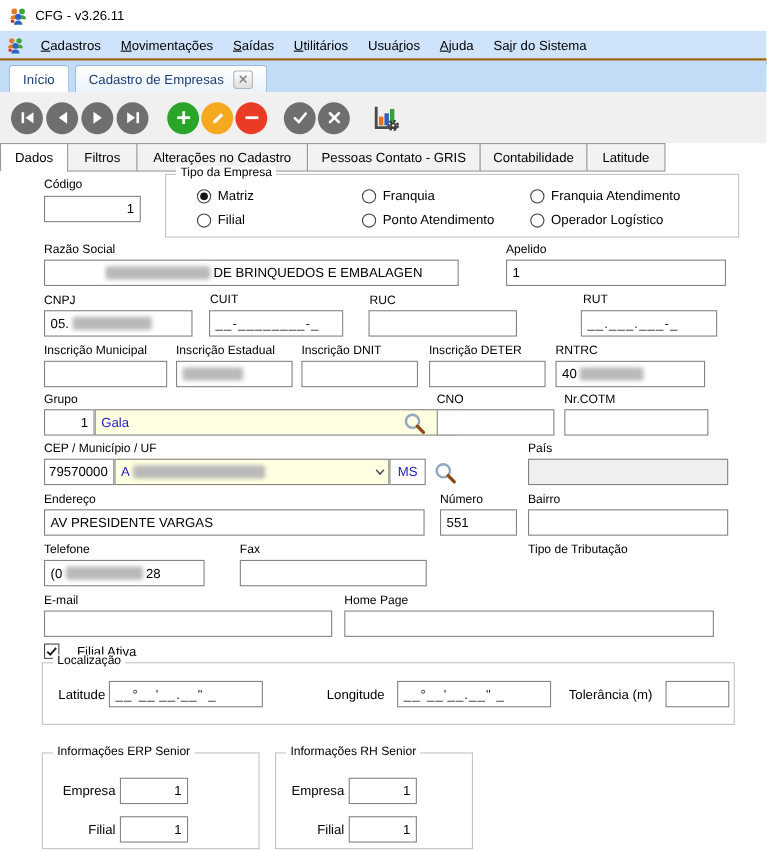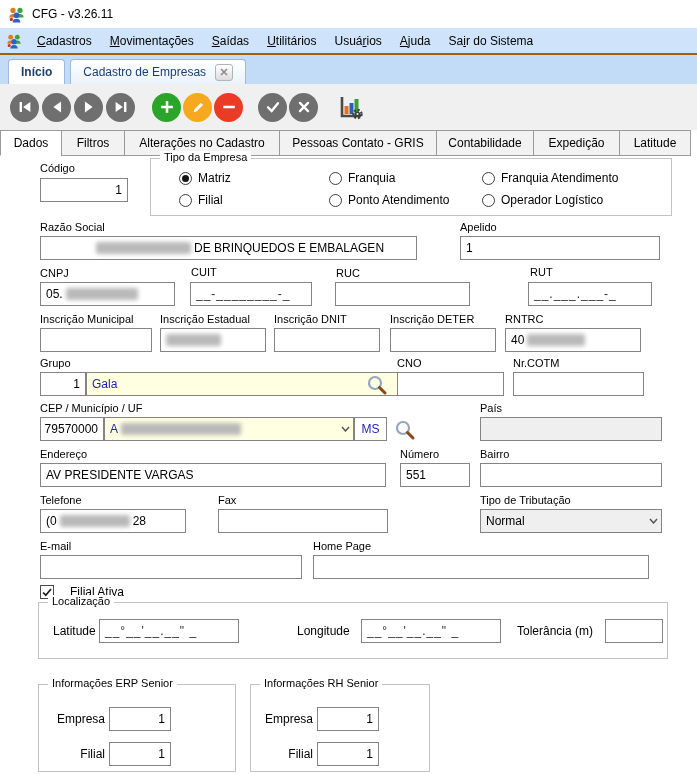--- a/index.html
+++ b/index.html
@@ -11,21 +11,21 @@
   .titlebar .title{font-size:12px;margin-left:7px;}
   .menubar{position:absolute;top:28px;left:0;right:0;height:25px;background:#cfe4fb;
            display:flex;align-items:center;font-size:12px;border-bottom:6px solid #a16207;}
   .menubar .appicon{margin:0 6px 0 6px;}
   .menu-item{padding:3px 9px;cursor:default;white-space:nowrap;}
   .tabbar{position:absolute;top:55px;left:0;right:0;height:29px;background:#c2dbf7;
           display:flex;align-items:flex-end;padding-left:8px;box-sizing:border-box;}
   .wtab{height:24px;display:flex;align-items:center;padding:0 12px;margin-right:5px;
         border:1px solid #9db9dd;border-bottom:none;border-radius:4px 4px 0 0;
         font-size:12px;color:#1c3e76;background:linear-gradient(#ffffff,#e9f2fc);}
-  .wtab.active{background:#fff;font-weight:bold;}
+  .wtab.active{background:#fff;}
   .tab-close{width:16px;height:15px;margin-left:9px;border:1px solid #b4b4b4;border-radius:3px;
              background:linear-gradient(#ffffff,#dddddd);display:flex;align-items:center;justify-content:center;}
   .toolbar{position:absolute;top:84px;left:0;right:0;height:46px;background:#f0f0f0;
            display:flex;align-items:center;}
   .tbtn{width:29px;height:29px;border-radius:50%;flex:0 0 auto;display:flex;align-items:center;
         justify-content:center;}
   .gray{background:#6f6f6f;} .green{background:#2aa52a;} .orange{background:#f6a81f;} .red{background:#ea3b25;}
   .formtabs{position:absolute;top:130px;left:0;right:0;height:26px;display:flex;background:#fff;}
   .ftab{box-sizing:border-box;height:26px;display:flex;align-items:center;justify-content:center;
         font-size:12px;border:1px solid #9a9a9a;background:#f2f2f2;margin-left:-1px;}
@@ -175,23 +175,20 @@
       </div>
     <div class="ftab" style="width:156px">
         <span>Alterações no Cadastro</span>
       </div>
     <div class="ftab" style="width:158px">
         <span>Pessoas Contato - GRIS</span>
       </div>
     <div class="ftab" style="width:98px">
         <span>Contabilidade</span>
       </div>
-    <div class="ftab" style="width:87px">
-        <span>Expedição</span>
-      </div>
     <div class="ftab" style="width:72px">
         <span>Latitude</span>
       </div>
   </div>
 
   <span class="lbl" style="left:40px;top:162px">Código</span>
   <div class="fld right" style="left:40px;top:178px;width:88px">
       <span>1</span>
     </div>
 
@@ -318,26 +315,20 @@
 
   <span class="lbl" style="left:40px;top:494px">Telefone</span>
   <div class="fld" style="left:40px;top:509px;width:146px">
     <span>(0</span>
     <span class="redact" style="width:70px"></span>
     <span>28</span>
   </div>
   <span class="lbl" style="left:218px;top:494px">Fax</span>
   <div class="fld" style="left:218px;top:509px;width:170px"></div>
   <span class="lbl" style="left:480px;top:494px">Tipo de Tributação</span>
-  <div class="fld disabled" style="left:480px;top:509px;width:182px;padding-right:16px">
-    <span>Normal</span>
-    <svg class="chev" width="9" height="6" viewBox="0 0 9 6">
-        <path d="M1 1 L4.5 5 L8 1" stroke="#4f4f4f" stroke-width="1.4" fill="none"></path>
-      </svg>
-  </div>
 
   <span class="lbl" style="left:40px;top:540px">E-mail</span>
   <div class="fld" style="left:40px;top:555px;width:262px"></div>
   <span class="lbl" style="left:313px;top:540px">Home Page</span>
   <div class="fld" style="left:313px;top:555px;width:336px"></div>
 
   <div class="checkrow" style="left:40px;top:585px">
     <span class="checkbox">
       <svg width="10" height="9" viewBox="0 0 10 9">
           <path d="M1 4.5 L3.8 7.2 L9 1" stroke="#1c1c1c" stroke-width="1.7" fill="none"></path>

